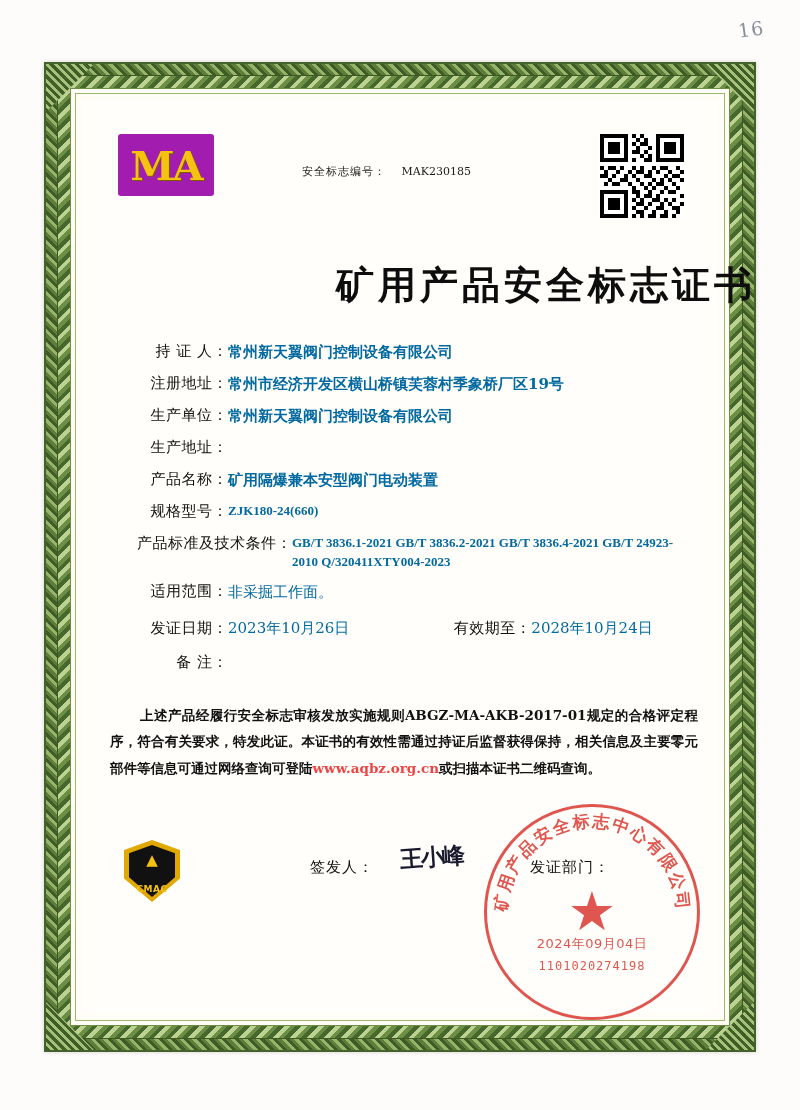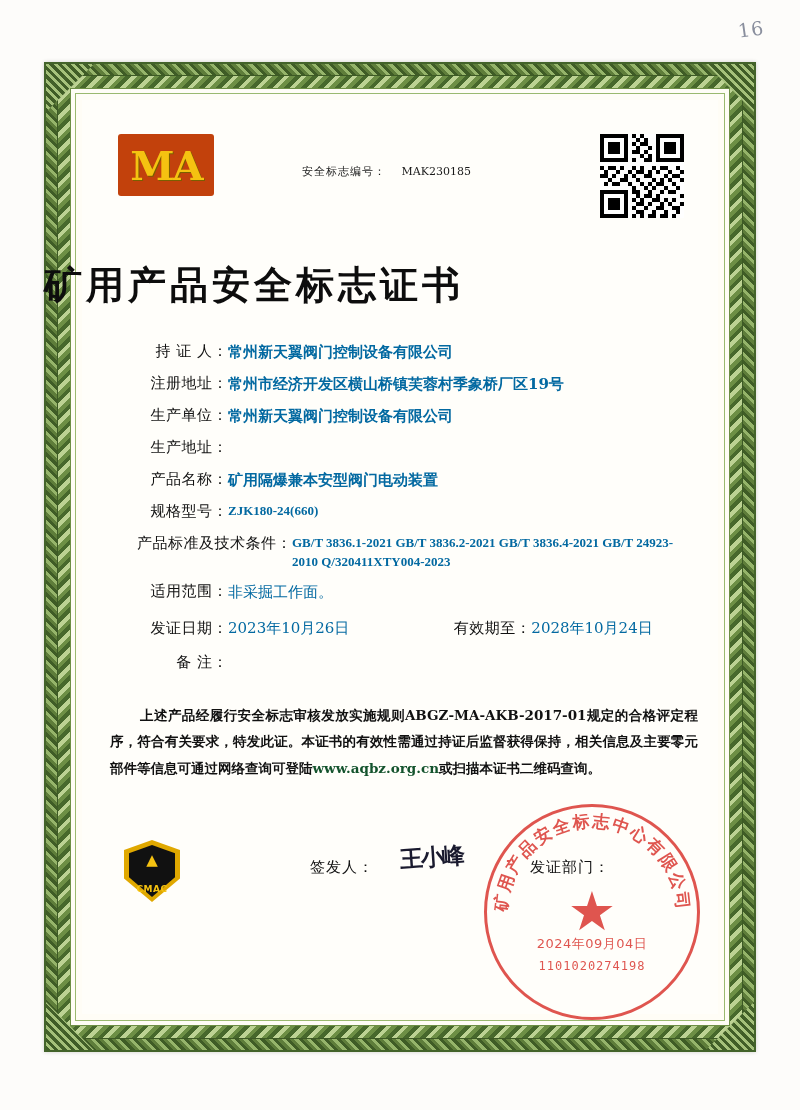--- a/index.html
+++ b/index.html
@@ -91,21 +91,21 @@
   .corner.bl { left: 2px; bottom: 2px; clip-path: polygon(0 0,0 100%,100% 100%); }
   .corner.br { right: 2px; bottom: 2px; clip-path: polygon(100% 0,100% 100%,0 100%); }
 
   
   #ma-logo {
     position: absolute;
     left: 74px;
     top: 72px;
     width: 96px;
     height: 62px;
-    background: #c2410c;
+    background: #a21caf;
     border-radius: 3px;
     display: flex;
     align-items: center;
     justify-content: center;
   }
   #ma-logo span {
     font-family: "DejaVu Serif", serif;
     font-weight: bold;
     font-size: 40px;
     color: #f5c211;
@@ -135,21 +135,21 @@
     height: 84px;
     background: #fff;
   }
 
   
   #title {
     position: absolute;
     left: 0;
     right: 0;
     top: 198px;
-    text-align: left;
+    text-align: right;
     font-family: "DejaVu Serif", serif;
     font-weight: bold;
     font-size: 38px;
     letter-spacing: 4px;
     color: #0d0d0d;
   }
 
   
   #fields {
     position: absolute;
@@ -209,21 +209,21 @@
     right: 58px;
     top: 640px;
     font-family: "DejaVu Serif", serif;
     font-weight: bold;
     font-size: 13.5px;
     line-height: 1.95;
     color: #111;
     text-align: justify;
     text-indent: 30px;
   }
-  #statement .url { text-decoration: none; color: #14532d; }
+  #statement .url { text-decoration: none; color: #ef4444; }
 
   
   #footer {
     position: absolute;
     left: 66px;
     right: 58px;
     top: 772px;
     height: 110px;
   }
   #cmac-badge {

